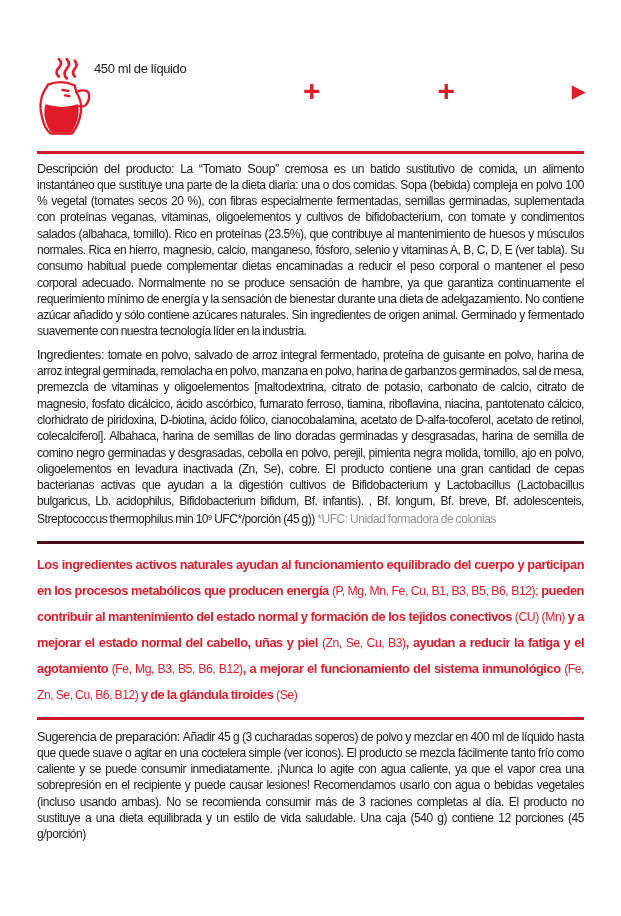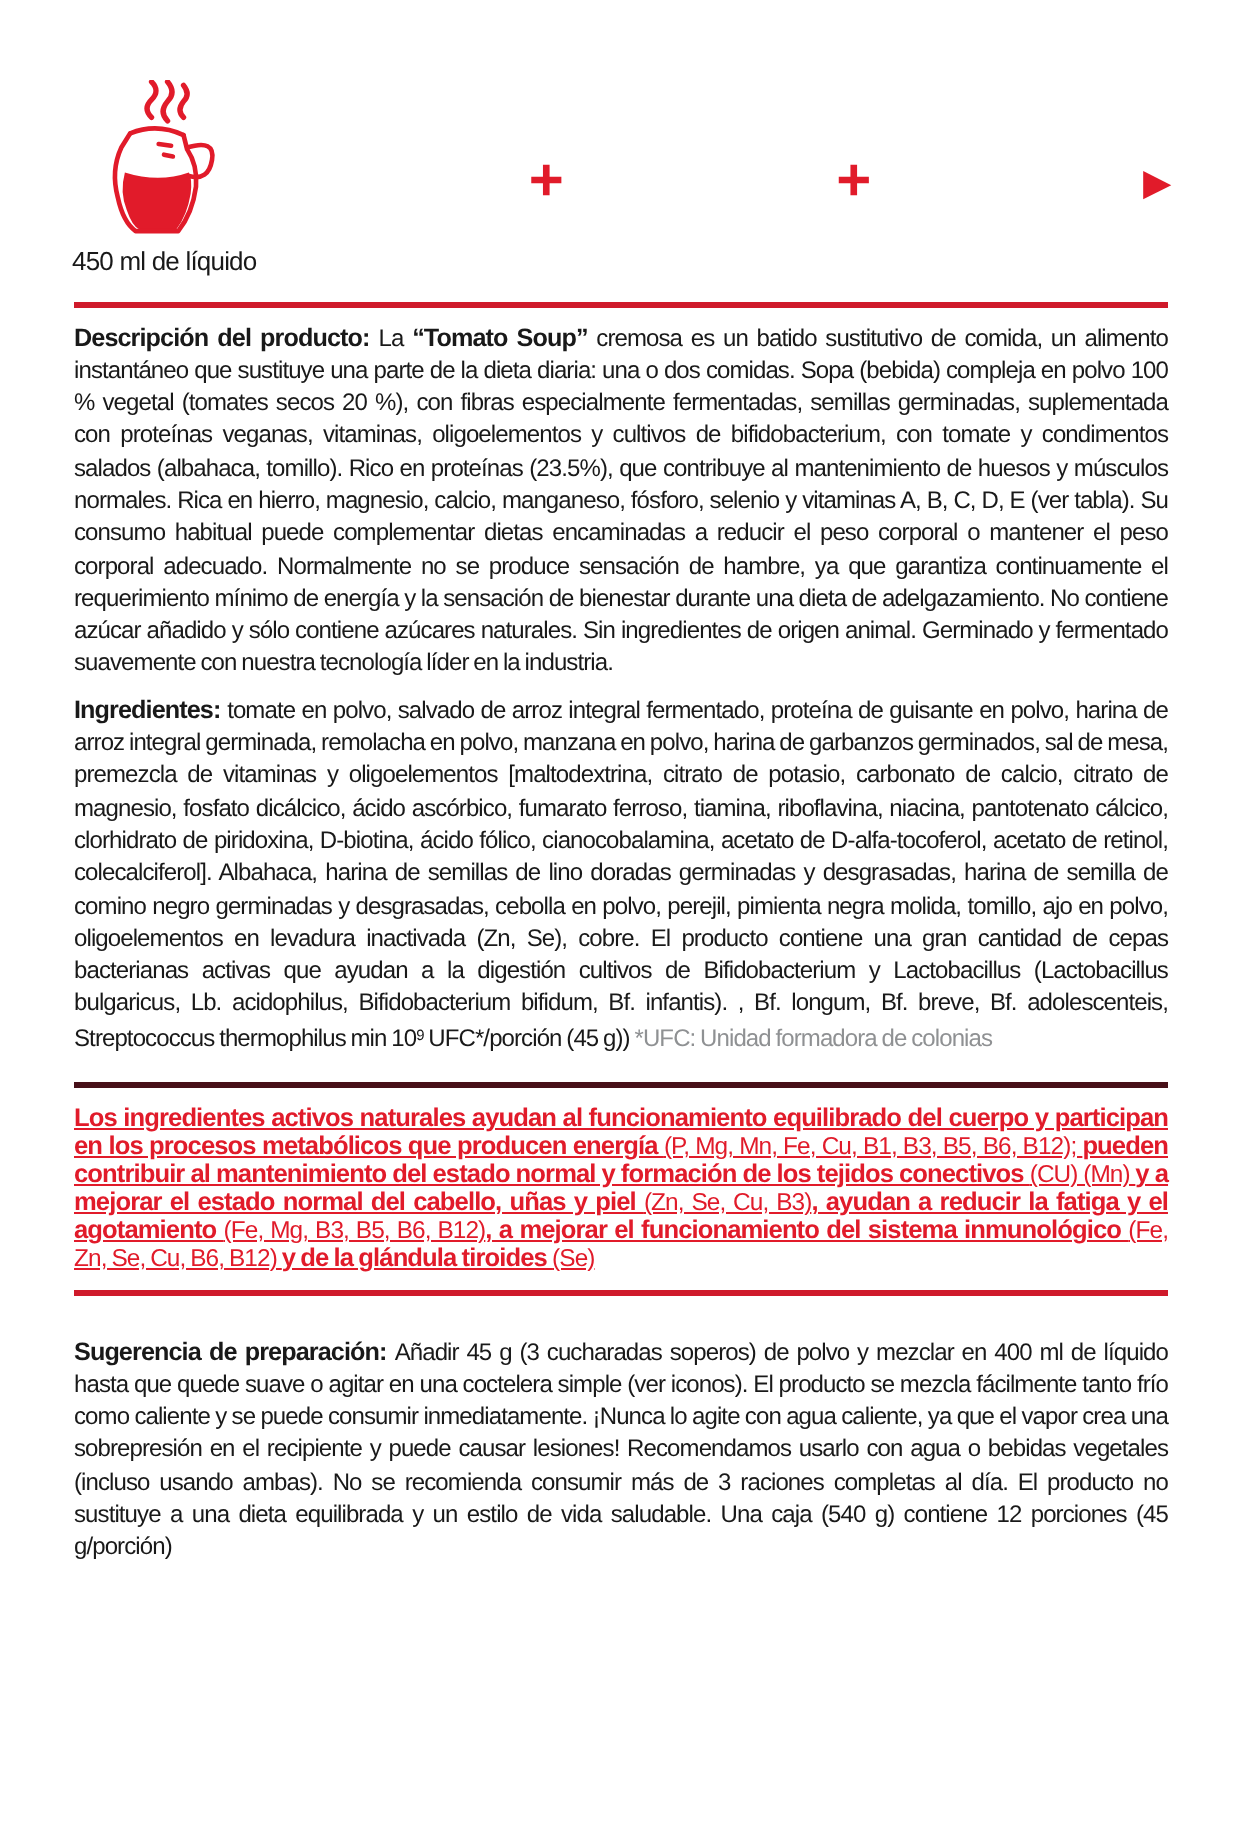--- a/index.html
+++ b/index.html
@@ -14,21 +14,21 @@
   .page{
     width:621px;height:916px;background:#fff;overflow:hidden;
     font-family:"Liberation Sans",sans-serif;color:var(--text);
     position:relative;
   }
   
   .steps-row{
     display:flex;align-items:flex-end;justify-content:space-between;
     padding:0 36px;margin-top:40px;height:98px;
   }
-  .step{display:flex;flex-direction:column;align-items:center}
+  .step{display:flex;flex-direction:row;align-items:flex-start}
   .icon-box{display:flex;align-items:flex-end;justify-content:center;height:80px}
   .step-label{
     margin-top:3px;font-size:13px;letter-spacing:-0.4px;white-space:nowrap;
     color:var(--text);
   }
   .sep{
     color:var(--red);font-weight:700;line-height:1;align-self:flex-end;
   }
   .sep.plus{font-size:30px;margin-bottom:32px}
   .sep.arrow{font-size:17px;margin-bottom:38px}
@@ -43,29 +43,29 @@
   .rule-top{height:2.5px;background:var(--rule-red);margin-top:13px}
   .rule-dark{height:3px;background:var(--rule-dark);margin-top:14px}
   .rule-bottom{height:2.5px;background:var(--rule-red)}
   
   .para{
     margin:7px 37px 0 37px;
     font-size:12px;line-height:16.3px;
     letter-spacing:-0.45px;word-spacing:-0.5px;
     text-align:justify;color:var(--text);
   }
-  .para .b{font-weight:700;font-size:12.6px}
+  .para .b{font-weight:400;font-size:12.6px}
   .para .sup{font-size:0.62em;vertical-align:0.4em}
   .para .light{color:var(--light)}
   .claims{
     color:var(--red);font-weight:400;margin-top:8px;margin-bottom:9px;
-    font-size:12.2px;line-height:13px;text-decoration:underline;
+    font-size:12.2px;line-height:25px;
   }
   .claims .b{font-weight:700;font-size:12.8px}
-  .prep{margin-top:20px}
+  .prep{margin-top:9px}
 </style>
 </head>
 <body>
 
 <div class="page">
 
   <div class="steps-row">
 
     <div class="step">
       <div class="icon-box">

